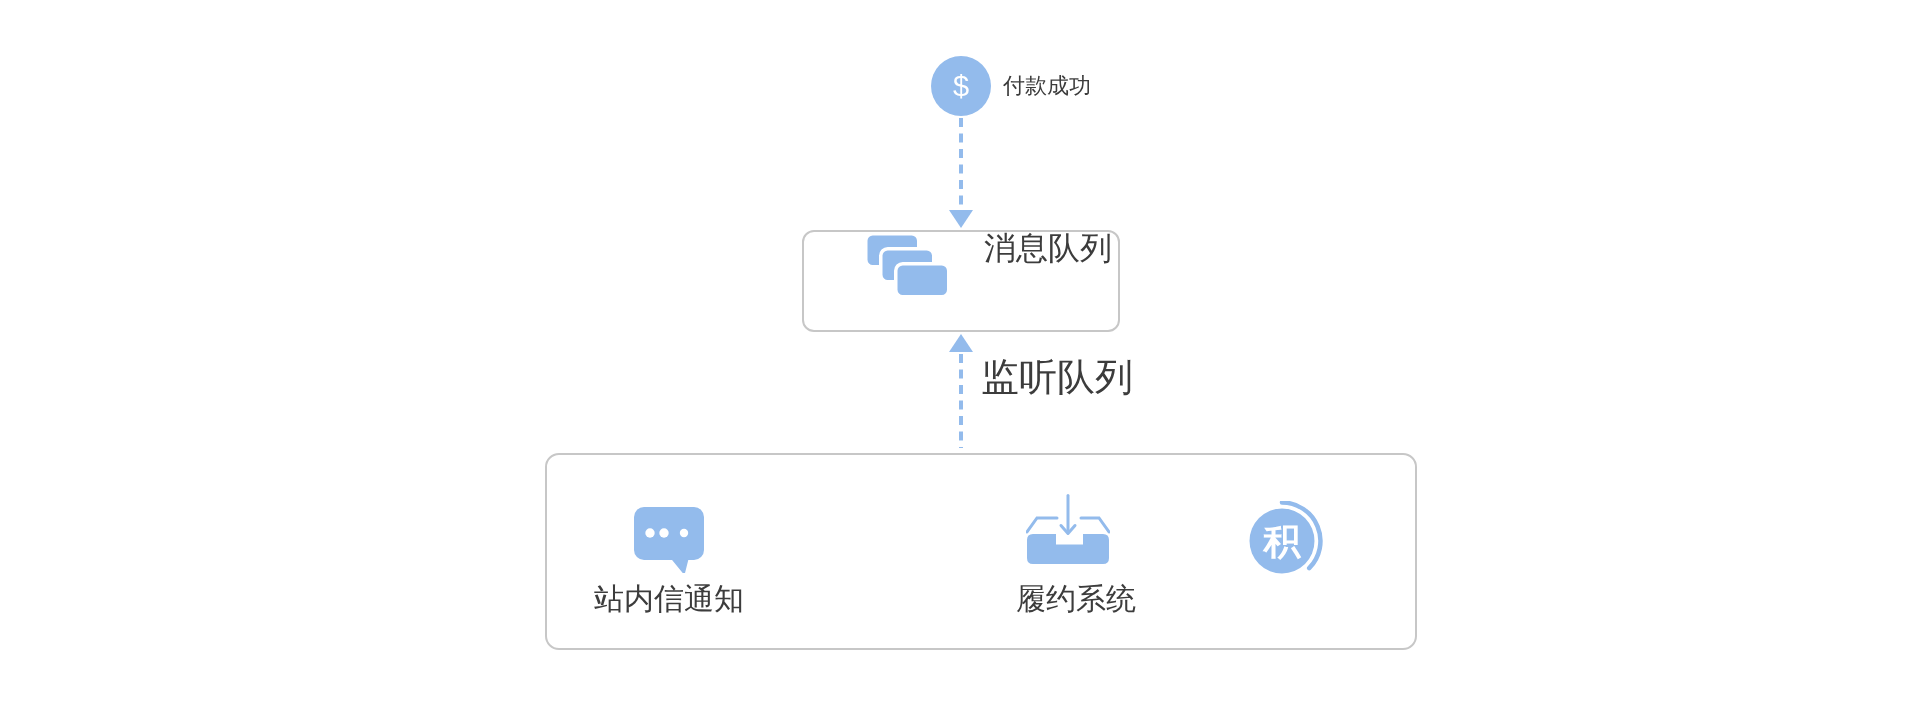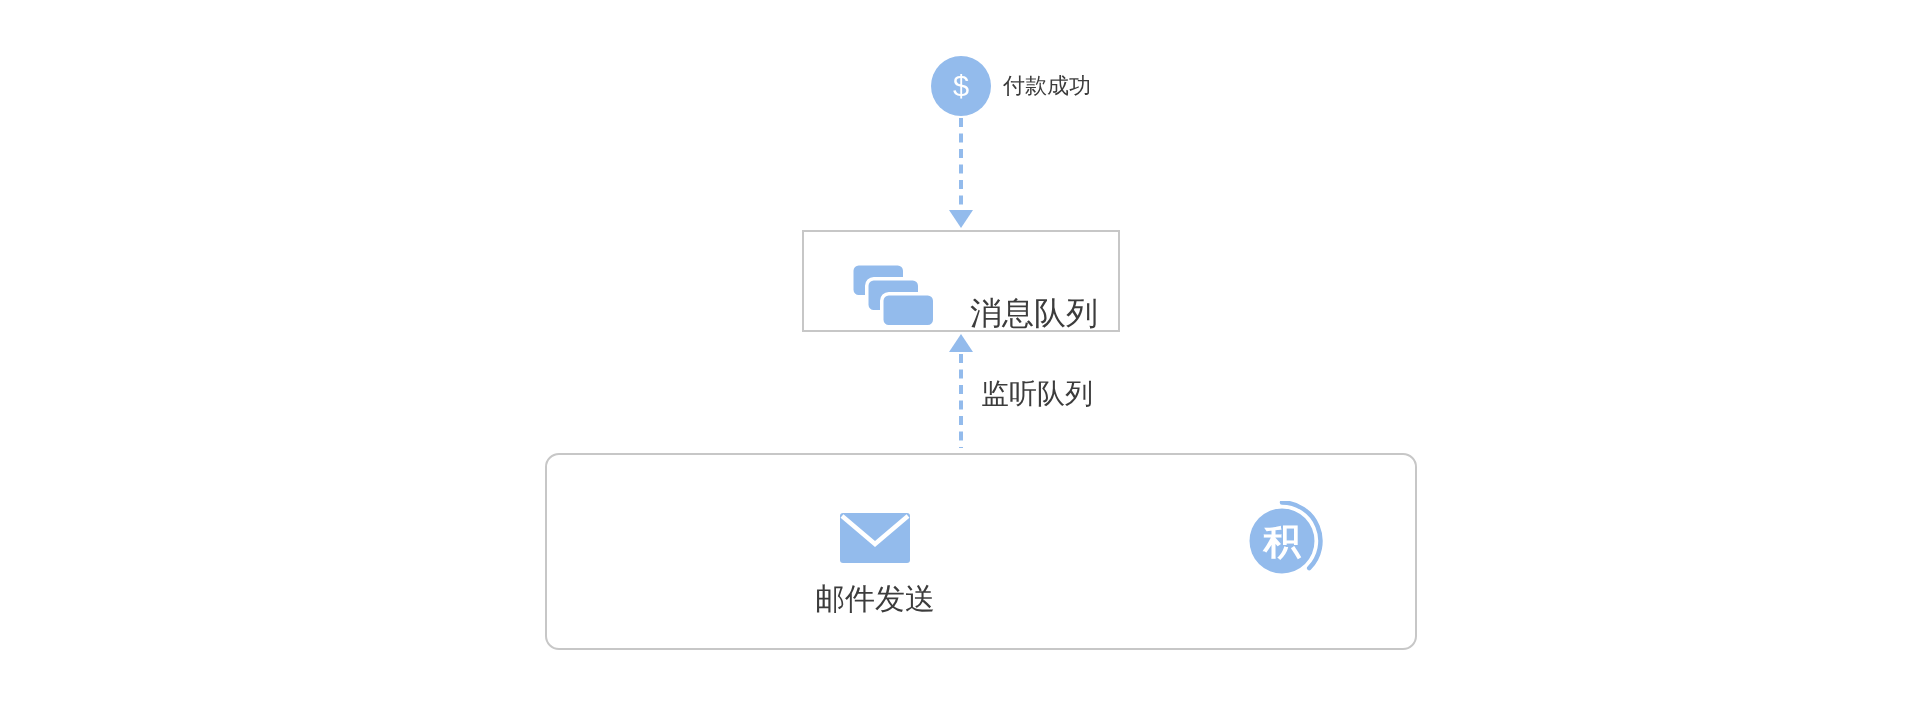--- a/index.html
+++ b/index.html
@@ -4,23 +4,23 @@
 <style>
   :root { --blue:#93bbec; --border:#c7c7c7; --text:#3c3c3c; }
   html,body{margin:0;padding:0;}
   body{width:1920px;height:720px;background:#ffffff;font-family:"Liberation Sans",sans-serif;color:var(--text);}
   #stage{position:relative;width:1920px;height:720px;overflow:hidden;}
   .abs{position:absolute;}
   .cjk{font-weight:400;color:var(--text);}
   .dollar-circle{width:60px;height:60px;border-radius:50%;background:var(--blue);display:flex;align-items:center;justify-content:center;}
   .dollar-circle span{color:#fff;font-size:29px;font-weight:400;line-height:1;}
   .source-label{font-size:22px;line-height:31px;}
-  .queue-box{left:802px;top:230px;width:318px;height:102px;border:2px solid var(--border);border-radius:0;background:#fff;box-sizing:border-box;display:flex;align-items:flex-end;padding-left:46px;}
+  .queue-box{left:802px;top:230px;width:318px;height:102px;border:2px solid var(--border);border-radius:12px;background:#fff;box-sizing:border-box;display:flex;align-items:flex-start;padding-left:60px;}
   .queue-label{font-size:32px;line-height:33px;margin-left:32px;}
-  .listen-label{left:981px;top:378px;font-size:28px;line-height:31px;}
+  .listen-label{left:981px;top:362px;font-size:38px;line-height:31px;}
   .consumer-box{left:545px;top:453px;width:872px;height:197px;border:2px solid var(--border);border-radius:14px;background:#fff;box-sizing:border-box;}
   .item{position:absolute;top:495px;display:flex;flex-direction:column;align-items:center;transform:translateX(-50%);}
   .icon-box{height:85px;display:flex;align-items:center;justify-content:center;}
   .item-label{font-size:30px;line-height:31px;margin-top:3px;white-space:nowrap;font-weight:400;}
   .fill-blue{fill:var(--blue);}
   .stroke-blue{stroke:var(--blue);fill:none;}
   .stroke-white{stroke:#ffffff;fill:none;}
 </style>
 </head>
 <body>
@@ -47,31 +47,46 @@
   </div>
 
   <svg class="abs" style="left:945px;top:332px;" width="32" height="120">
     <polygon points="16,2 4,20 28,20" fill="var(--blue)"></polygon>
     <line x1="16" y1="22" x2="16" y2="116" stroke="var(--blue)" stroke-width="4" stroke-dasharray="9 6.5"></line>
   </svg>
   <div class="abs cjk listen-label">监听队列</div>
 
   <div class="abs consumer-box"></div>
 
-
-  <div class="item" style="left:875px;">
+  <div class="item" style="left:669px;">
     <div class="icon-box">
-      <svg width="70" height="50" viewBox="0 0 70 50">
-        <rect x="0" y="0" width="70" height="50" rx="3" class="fill-blue"></rect>
-        <path d="M2,3 L35,31 L68,3" class="stroke-white" stroke-width="4.5"></path>
+      <svg width="72" height="66" viewBox="0 0 72 66" style="position:relative;top:2px;">
+        <rect x="1" y="0" width="70" height="53" rx="10" class="fill-blue"></rect>
+        <path d="M38,50 H55 L51,66 Z" class="fill-blue" stroke="var(--blue)" stroke-width="2" stroke-linejoin="round"></path>
+        <circle cx="17" cy="26" r="4.7" fill="#fff"></circle>
+        <circle cx="31" cy="26" r="4.7" fill="#fff"></circle>
+        <circle cx="51" cy="26" r="4.2" fill="#fff"></circle>
       </svg>
     </div>
-    <div class="item-label">邮件发送</div>
+    <div class="item-label">站内信通知</div>
   </div>
 
+
+  <div class="item" style="left:1076px;">
+    <div class="icon-box">
+      <svg width="84" height="72" viewBox="0 0 84 72" style="position:relative;left:-8px;top:-8px;">
+        <line x1="42" y1="1.5" x2="42" y2="36" class="stroke-blue" stroke-width="3" stroke-linecap="round"></line>
+        <path d="M35,31.5 L42,39.5 L49,31.5" class="stroke-blue" stroke-width="3" stroke-linecap="round" stroke-linejoin="round"></path>
+        <path d="M1,38 L11,24 H31" class="stroke-blue" stroke-width="3" stroke-linecap="round"></path>
+        <path d="M55,24 H73 L83,38" class="stroke-blue" stroke-width="3" stroke-linecap="round"></path>
+        <path d="M7,40 H30 V50.5 H57 V40 H77 Q83,40 83,46 V64 Q83,70 77,70 H7 Q1,70 1,64 V46 Q1,40 7,40 Z" class="fill-blue"></path>
+      </svg>
+    </div>
+    <div class="item-label">履约系统</div>
+  </div>
 
   <div class="item" style="left:1289px;">
     <div class="icon-box">
       <svg width="74" height="74" viewBox="0 0 74 74" style="position:relative;left:-3px;">
         <circle cx="33" cy="40" r="32.5" class="fill-blue"></circle>
         <path d="M33,1.5 A38.5,38.5 0 0 1 60.2,67.2" class="stroke-blue" stroke-width="4.5" stroke-linecap="round"></path>
         <text x="33" y="53" text-anchor="middle" font-size="37" font-weight="bold" fill="#fff">积</text>
       </svg>
     </div>
   </div>

